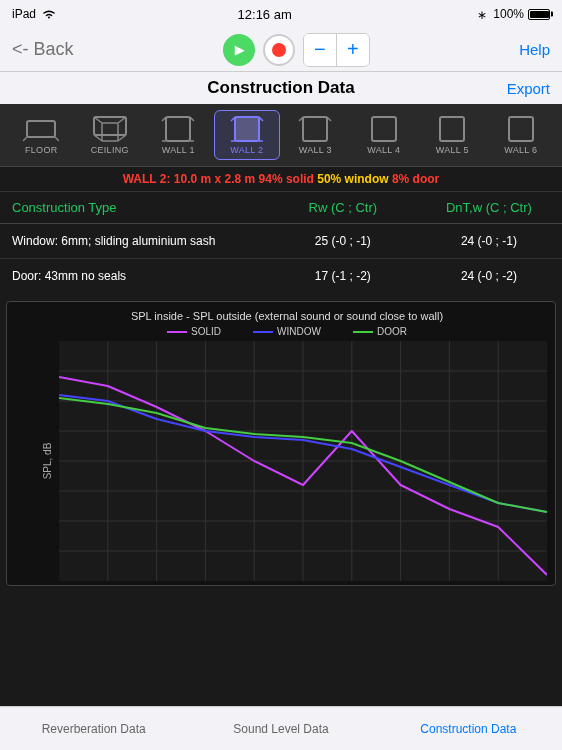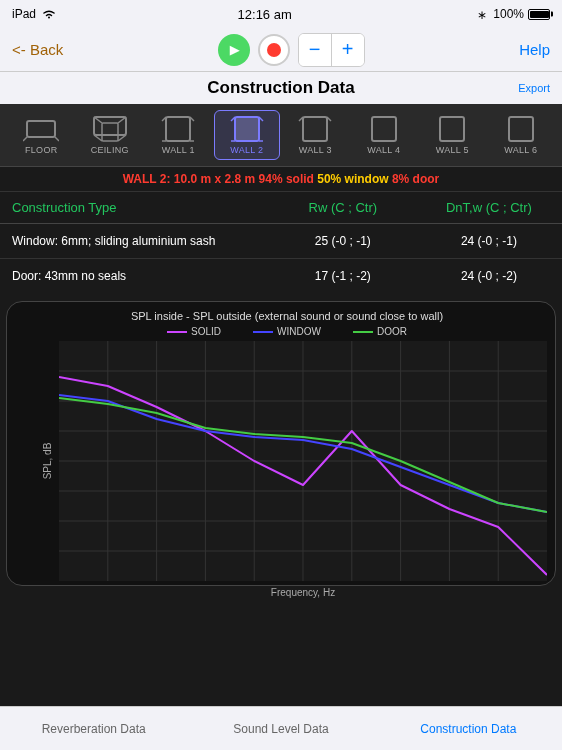--- a/index.html
+++ b/index.html
@@ -40,21 +40,21 @@
     
     .nav-bar {
       background: #f2f2f7;
       height: 44px;
       display: flex;
       align-items: center;
       justify-content: space-between;
       padding: 0 12px;
       border-bottom: 1px solid #ccc;
     }
-    .nav-back { color: #a16207; font-size: 15px; display: flex; align-items: center; gap: 2px; }
+    .nav-back { color: #737373; font-size: 18px; display: flex; align-items: center; gap: 2px; }
     .nav-controls { display: flex; align-items: center; gap: 8px; }
     .play-btn {
       width: 32px; height: 32px; border-radius: 50%; background: #4cd964;
       display: flex; align-items: center; justify-content: center; border: none; cursor: pointer;
     }
     .play-btn::after { content: '▶'; font-size: 13px; color: white; margin-left: 2px; }
     .record-btn {
       width: 32px; height: 32px; border-radius: 50%; background: white; border: 2px solid #ccc;
       display: flex; align-items: center; justify-content: center; cursor: pointer;
     }
@@ -71,21 +71,21 @@
 
     
     .title-row {
       background: #f2f2f7;
       display: flex;
       align-items: center;
       justify-content: center;
       position: relative;
       padding: 6px 0;
     }
-    .export-btn { position: absolute; right: 12px; color: #007aff; font-size: 11px; }
+    .export-btn { position: absolute; right: 12px; color: #007aff; font-size: 15px; }
 
     
     .tab-bar {
       background: #2a2a2a;
       display: flex;
       align-items: center;
       padding: 6px 8px;
       gap: 2px;
       border-bottom: 1px solid #444;
     }
@@ -139,21 +139,21 @@
     .data-table tr:last-child td { border-bottom: none; }
     .col-type { width: 48%; }
     .col-rw { width: 26%; }
     .col-dnt { width: 26%; }
 
     
     .chart-container {
       background: #111;
       margin: 8px 6px 4px 6px;
       border: 1px solid #444;
-      border-radius: 16px;
+      border-radius: 4px;
       padding: 8px 4px 4px 16px;
       position: relative;
     }
     .chart-title {
       text-align: center;
       font-size: 11px;
       color: #ddd;
       margin-bottom: 4px;
     }
     .chart-legend {
@@ -414,21 +414,20 @@
       <text x="384" y="252" text-anchor="middle" font-size="9" fill="#aaa">8000</text>
       <text x="432" y="252" text-anchor="middle" font-size="9" fill="#aaa">16000</text>
 
       <polyline points="0,36 48,45 96,66 144,90 192,120 240,144 288,90 336,144 384,168 432,186 480,234" fill="none" stroke="#cc44ff" stroke-width="2" stroke-linejoin="round"></polyline>
 
       <polyline points="0,54 48,60 96,78 144,90 192,96 240,99 288,108 336,126 384,144 432,162 480,171" fill="none" stroke="#4444ff" stroke-width="2" stroke-linejoin="round"></polyline>
 
       <polyline points="0,57 48,63 96,72 144,87 192,93 240,96 288,102 336,120 384,141 432,162 480,171" fill="none" stroke="#44cc44" stroke-width="2" stroke-linejoin="round"></polyline>
     </svg>
     
-    <div style="text-align:center; font-size:10px; color:#aaa; margin-top:2px;">Frequency, Hz</div>
   </div>
 </div>
 
 <div class="bottom-tabs">
   <div class="bottom-tab">Reverberation Data</div>
   <div class="bottom-tab">Sound Level Data</div>
   <div class="bottom-tab active">Construction Data</div>
 </div>
 
 </body></html>

